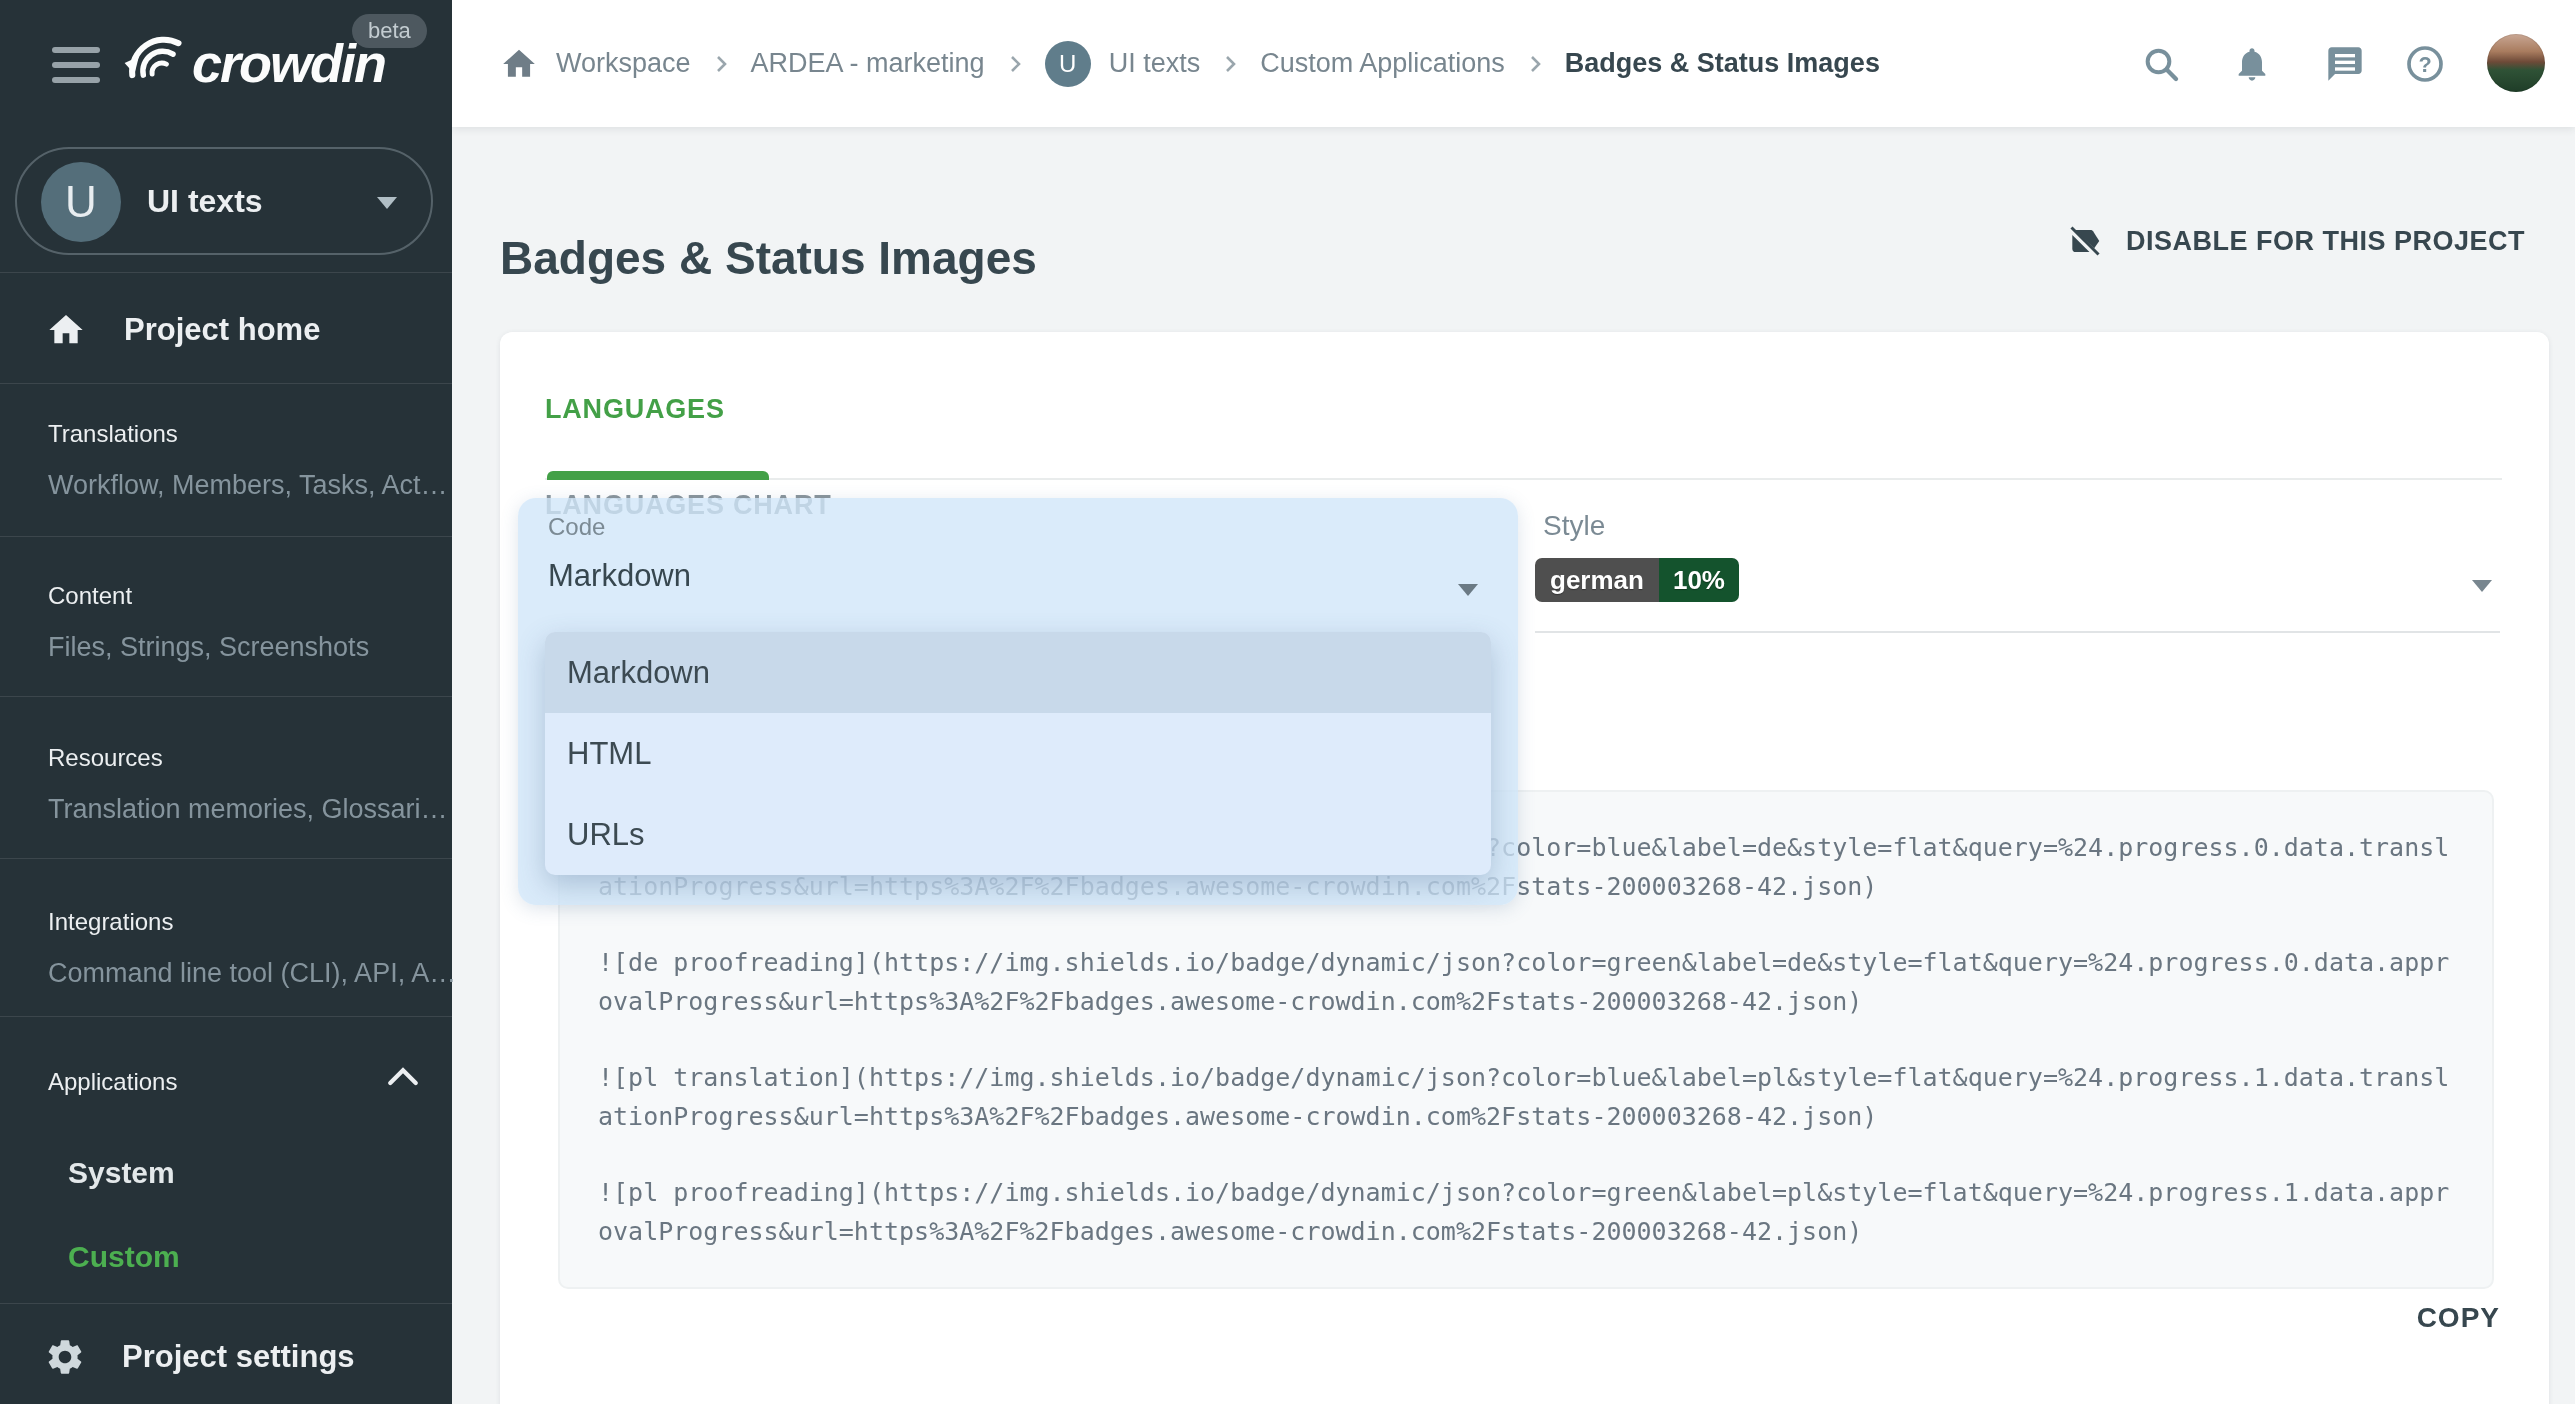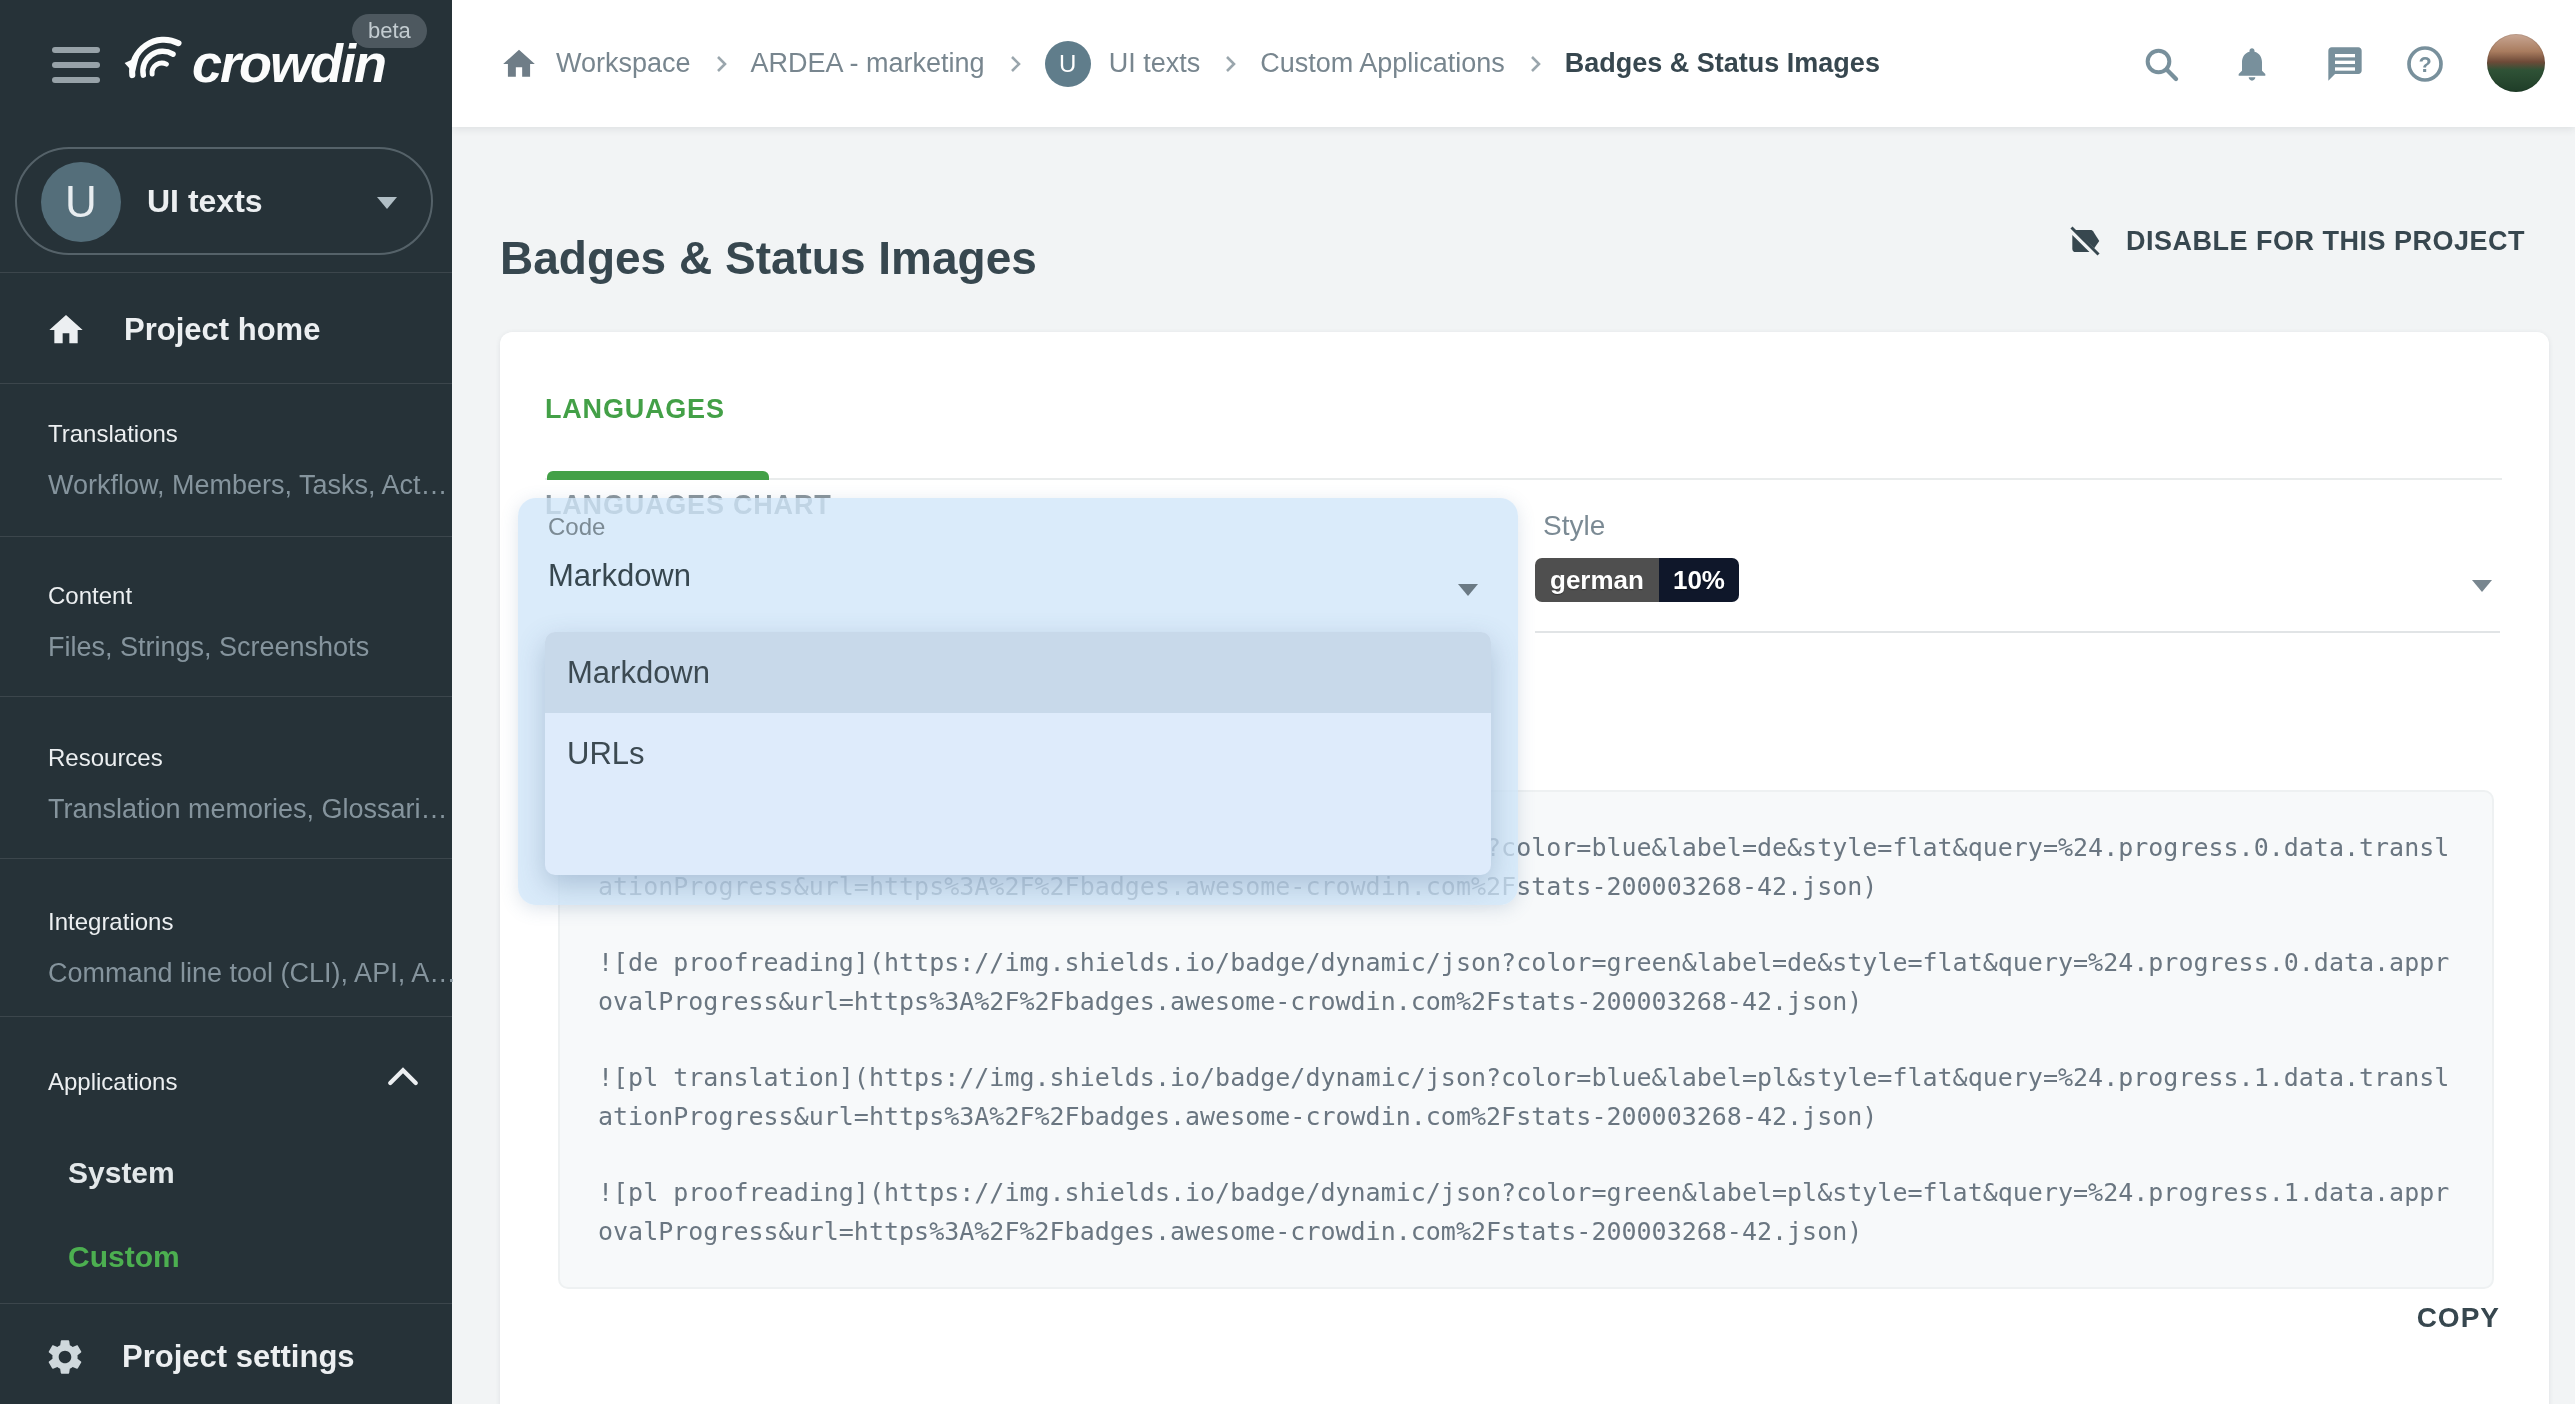--- a/index.html
+++ b/index.html
@@ -57,21 +57,21 @@
   .tab{font-size:27px;font-weight:bold;letter-spacing:.8px;color:#8a959c;cursor:pointer;}
   .tab.active{color:#43a047;}
   .tab-underline{position:absolute;left:47px;top:139px;width:222px;height:9px;background:#43a047;
     border-radius:6px 6px 0 0;}
   .tab-divider{position:absolute;left:45px;top:146px;width:1957px;height:2px;background:#e9ecec;}
 
   .style-label{position:absolute;left:1035px;top:178px;font-size:28px;color:#7b8a94;margin-left:8px;}
   .style-badge{position:absolute;left:1035px;top:226px;display:flex;height:44px;border-radius:7px;overflow:hidden;
     font-weight:bold;font-size:26px;color:#fff;text-shadow:0 1px 1px rgba(0,0,0,.35);}
   .style-badge .left{background:#4f4f4f;display:flex;align-items:center;padding:0 15px;}
-  .style-badge .right{background:#0f172a;display:flex;align-items:center;padding:0 14px;}
+  .style-badge .right{background:#14532d;display:flex;align-items:center;padding:0 14px;}
   .style-caret{position:absolute;left:1972px;top:248px;width:0;height:0;border-left:10px solid transparent;
     border-right:10px solid transparent;border-top:12px solid #78868f;cursor:pointer;}
   .style-underline{position:absolute;left:1035px;top:299px;width:965px;height:2px;background:#e1e4e6;}
 
   .codeblock{position:absolute;left:58px;top:458px;width:1936px;padding:36px 38px;background:#f7f9fa;
     border:2px solid #eef1f2;border-radius:10px;
     font-family:"DejaVu Sans Mono","Liberation Mono",monospace;font-size:25px;line-height:39px;color:#6a7681;}
   .code-line{word-break:break-all;white-space:pre-wrap;margin-bottom:37px;}
   .code-line:last-child{margin-bottom:0;}
   .copy-btn{position:absolute;right:49px;top:970px;font-size:28px;font-weight:bold;letter-spacing:1px;
@@ -252,17 +252,18 @@
 
     <div class="copy-btn">COPY</div>
   </section>
 
   <div class="code-panel">
     <div class="field-label">Code</div>
     <div class="field-value">Markdown</div>
     <div class="field-caret"></div>
     <div class="options">
       <div class="option selected">Markdown</div>
+      <div class="option">HTML</div>
       <div class="option">URLs</div>
     </div>
   </div>
 
 </div>
 
 </body></html>

